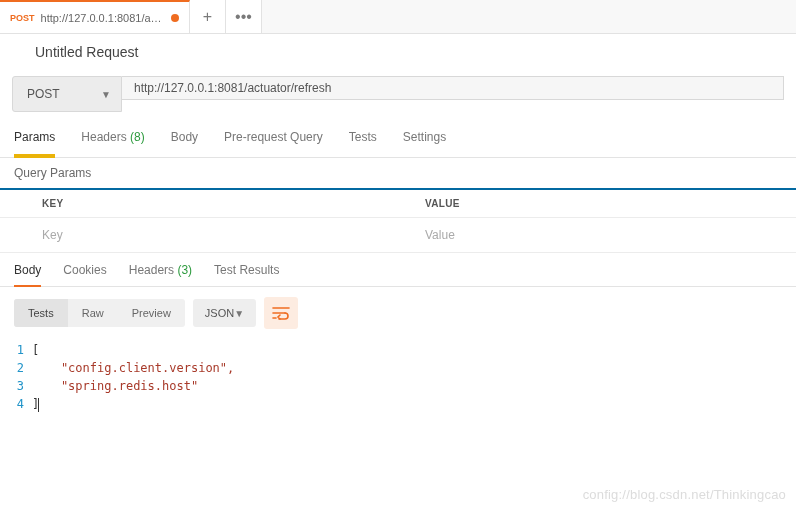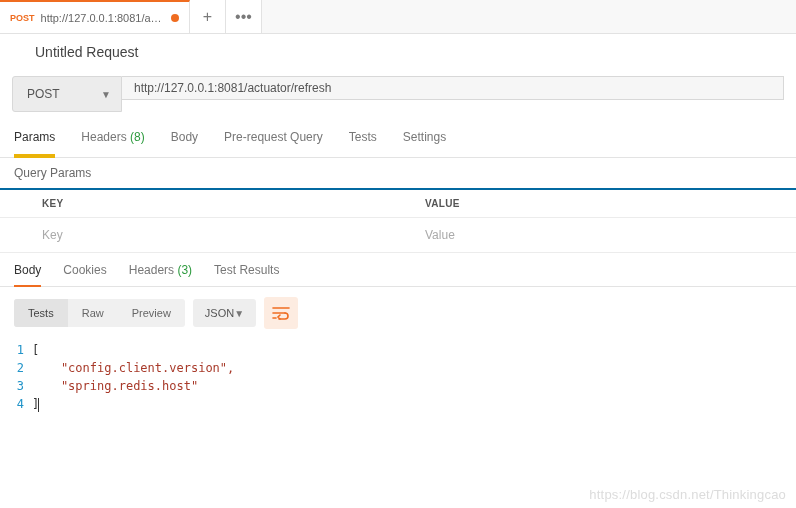--- a/index.html
+++ b/index.html
@@ -289,13 +289,13 @@
     <div>4</div>
   </div>
   <div class="code">
     <div><span class="br">[</span></div>
     <div><span class="str">    "config.client.version",</span></div>
     <div><span class="str">    "spring.redis.host"</span></div>
     <div><span class="br">]</span><span class="cursor"></span></div>
   </div>
 </div>
 
-<div class="watermark">https://blog.csdn.net/Thinkingcao</div>
+<div class="watermark">config://blog.csdn.net/Thinkingcao</div>
 
 </body></html>

